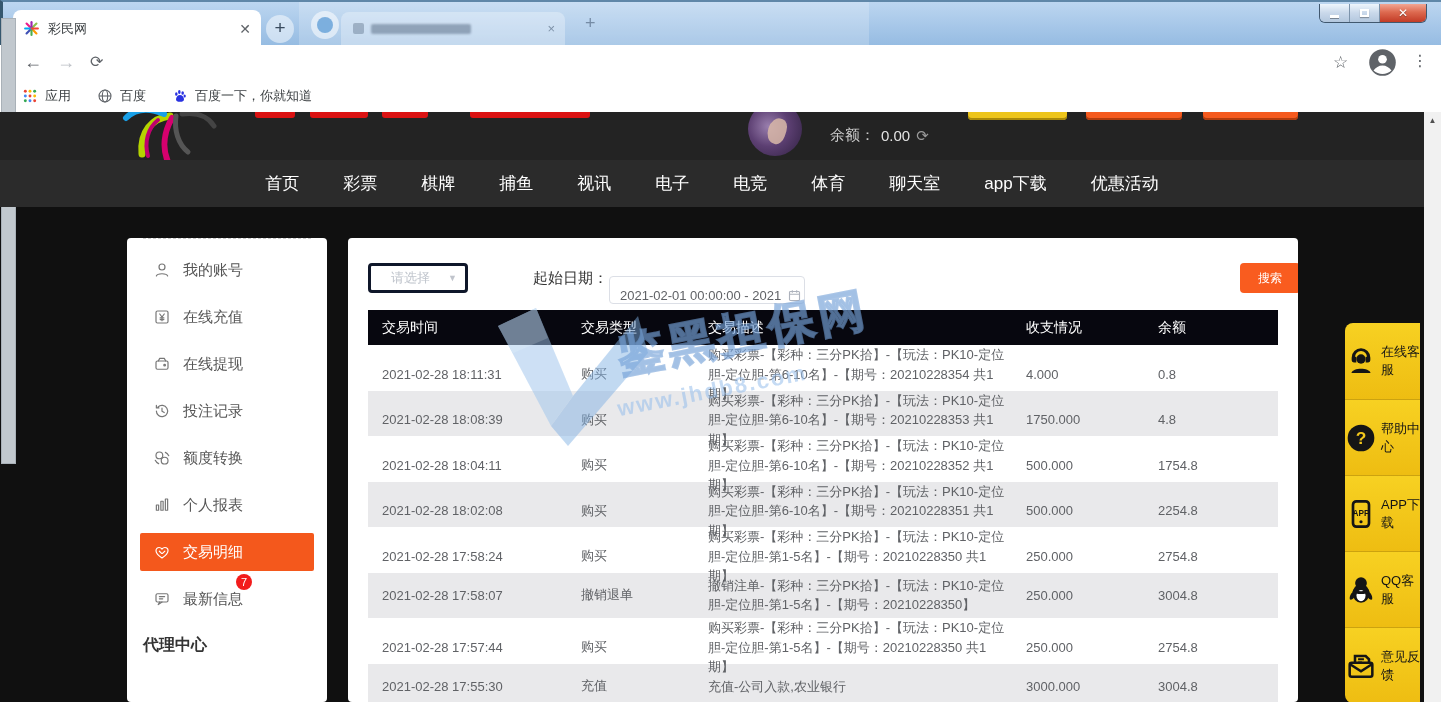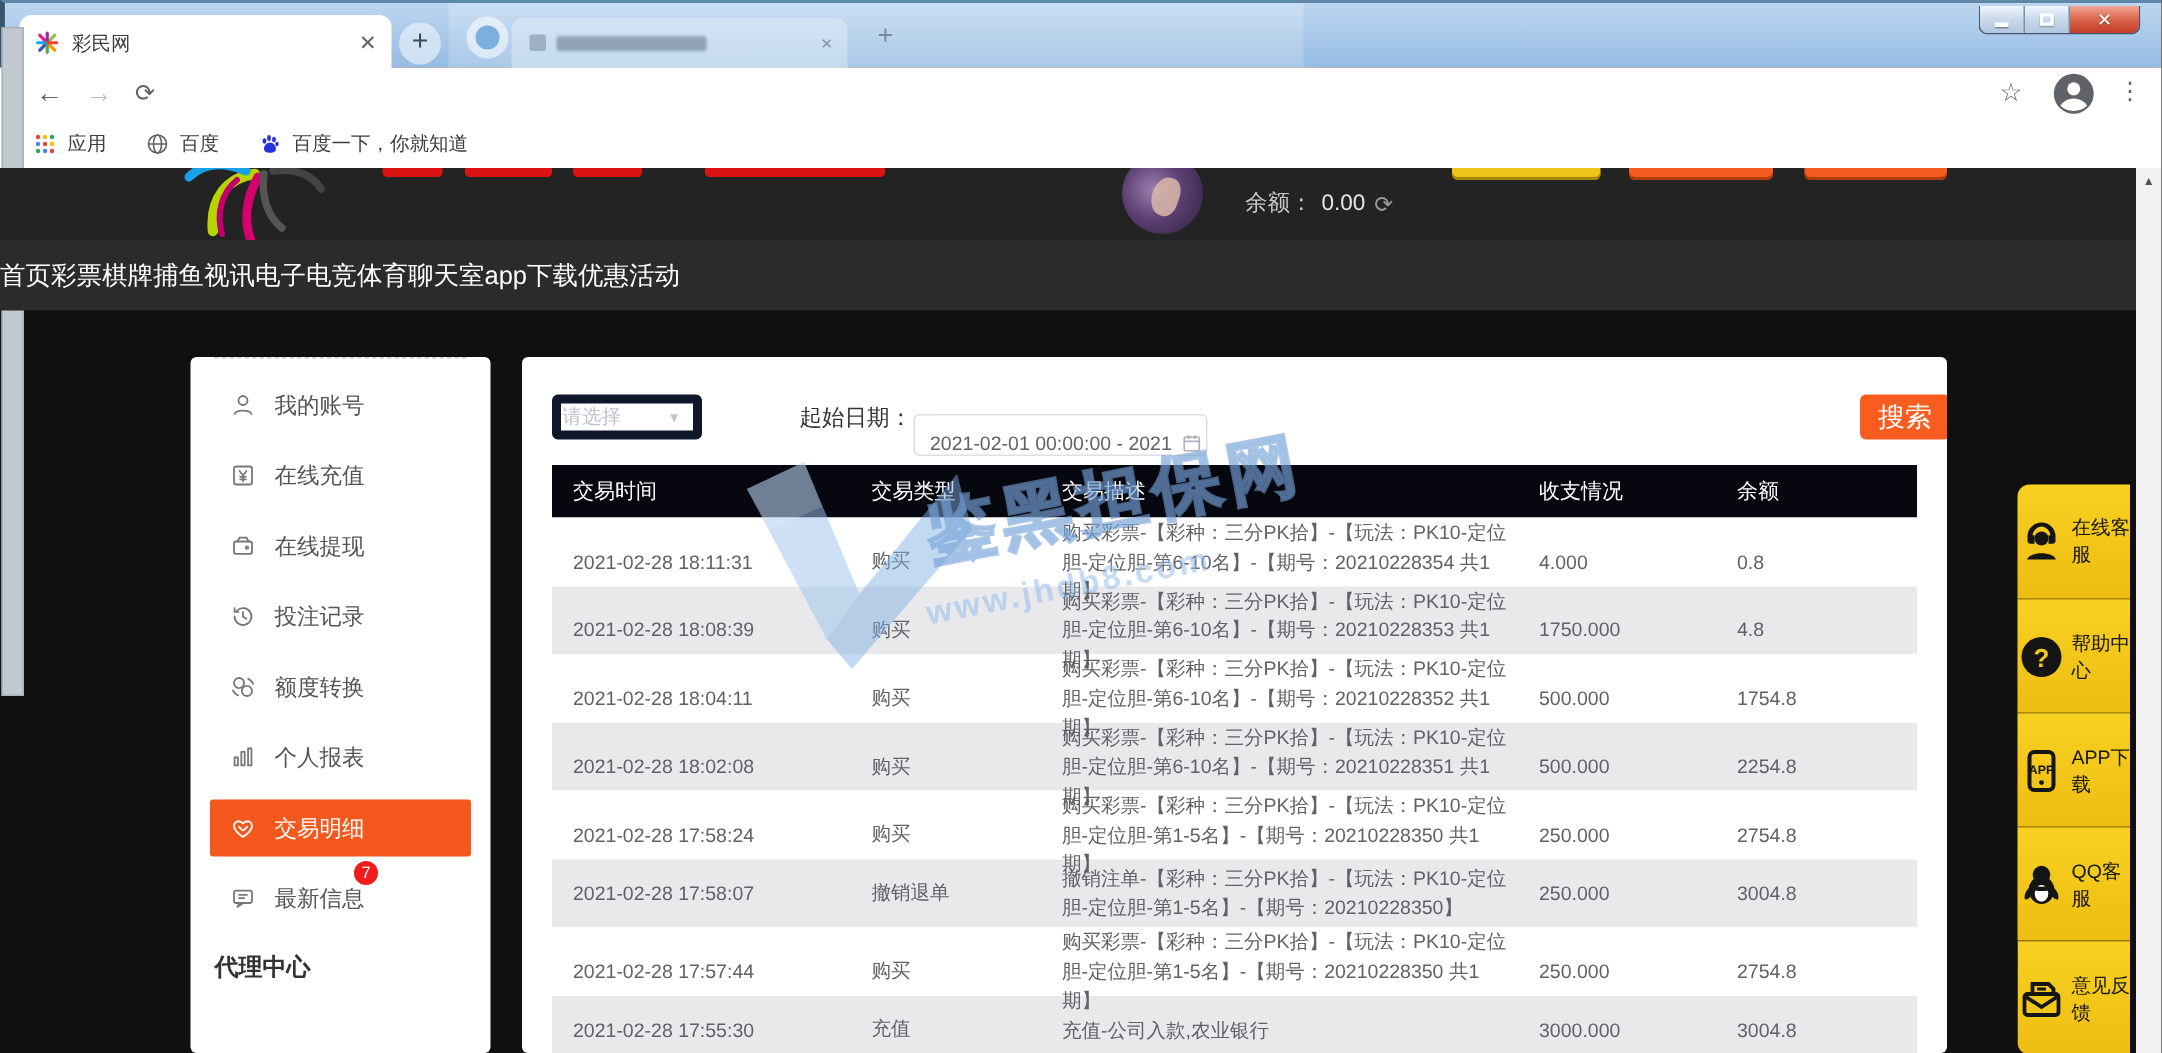--- a/index.html
+++ b/index.html
@@ -74,51 +74,51 @@
     background:#d9b9a8; border-radius:50% 40% 40% 50%; transform:rotate(18deg); opacity:.85; }
   .balance { position:absolute; left:830px; top:14px; font-size:15px; color:#c9c9c9; display:flex; gap:6px; align-items:center;}
   .balance b { color:#e3e3e3; font-weight:normal; }
   .refresh-ic { color:#9a9a9a; font-size:15px; }
   .btn-sliver { position:absolute; top:0; height:8px; border-radius:0 0 4px 4px; }
   .sliver-y { left:968px; width:99px; background:#edc51b; box-shadow:inset 0 -2px 0 #a8880a; }
   .sliver-o1 { left:1086px; width:96px; background:#f55a1e; box-shadow:inset 0 -2px 0 #b03c0e; }
   .sliver-o2 { left:1203px; width:95px; background:#f55a1e; box-shadow:inset 0 -2px 0 #b03c0e; }
 
   .main-nav { position:absolute; left:0; top:160px; width:1424px; height:47px; background:#2b2b2b;
-    display:flex; align-items:center; justify-content:flex-start; }
+    display:flex; align-items:center; justify-content:center; gap:44px; }
   .nav-item { color:#fff; font-size:17px; cursor:pointer; white-space:nowrap; }
 
   
   .side-card { position:absolute; left:127px; top:238px; width:200px; height:464px; background:#fff;
     border-radius:4px; overflow:hidden; }
   .side-title { font-size:16px; font-weight:bold; color:#333; padding:19px 16px 11px 16px; }
   .side-divider { border-top:1px dashed #ccc; margin:0 16px 12px 16px; }
   .side-item { position:relative; height:38px; margin:0 13px 9px 13px; padding-left:13px; display:flex;
     align-items:center; gap:12px; font-size:15px; color:#555; border-radius:2px; cursor:pointer; }
   .side-item .ic { color:#777; display:flex; }
   .side-item.active { background:#f4581c; color:#fff; }
   .side-item.active .ic { color:#fff; }
   .side-badge { position:absolute; left:96px; top:-6px; min-width:16px; height:16px; border-radius:8px;
     background:#f21c1c; color:#fff; font-size:11px; line-height:16px; text-align:center; padding:0 3px; }
   .side-foot { font-size:16px; font-weight:bold; color:#333; padding:8px 16px 0 16px; }
 
   
   .main-card { position:absolute; left:348px; top:238px; width:950px; height:464px; background:#fff;
     border-radius:4px; overflow:hidden; }
   .filter-row { position:absolute; left:20px; top:25px; width:910px; height:30px; }
-  .sel { position:absolute; left:0; top:0; width:100px; height:30px; border:6px solid #0f172a;
-    border-radius:4px; display:flex; align-items:center; padding:0 8px 0 1px; }
+  .sel { position:absolute; left:0; top:0; width:100px; height:30px; border:3px solid #0f172a;
+    border-radius:4px; display:flex; align-items:center; padding:0 8px 0 20px; }
   .sel-ph { flex:1; font-size:13px; color:#bfc4cc; }
   .sel-arrow { font-size:9px; color:#c0c4cc; }
   .date-label { position:absolute; left:165px; top:6px; font-size:15px; color:#333;font-family:Liberation Serif, serif; }
   .date-input { position:absolute; left:241px; top:13px; width:196px; height:28px; border:1px solid #dcdfe6;
     border-radius:4px; display:flex; align-items:flex-end; padding:0 8px 0 10px; gap:6px; }
   .date-val { flex:1; font-size:13px; color:#606266; white-space:nowrap; }
   .search-btn { position:absolute; left:872px; top:0; width:60px; height:30px; background:#f95c1f;
-    border:none; border-radius:4px; color:#fff; font-size:18px; cursor:pointer; }
+    border:none; border-radius:4px; color:#fff; font-size:12px; cursor:pointer; }
 
   .table { position:absolute; left:20px; top:72px; width:910px; }
   .tr { display:grid; grid-template-columns:199px 127px 318px 132px 134px; align-items:center; }
   .thead { background:#07070f; height:35px; }
   .thead .td { color:#fff; font-size:14px; }
   .row { height:45.5px; background:#fff; }
   .row.alt { background:#e9e9eb; }
   .td { font-size:13px; color:#606266; padding-left:14px; }
   .td.desc { padding-left:14px; padding-right:6px; line-height:1.5; }
 

